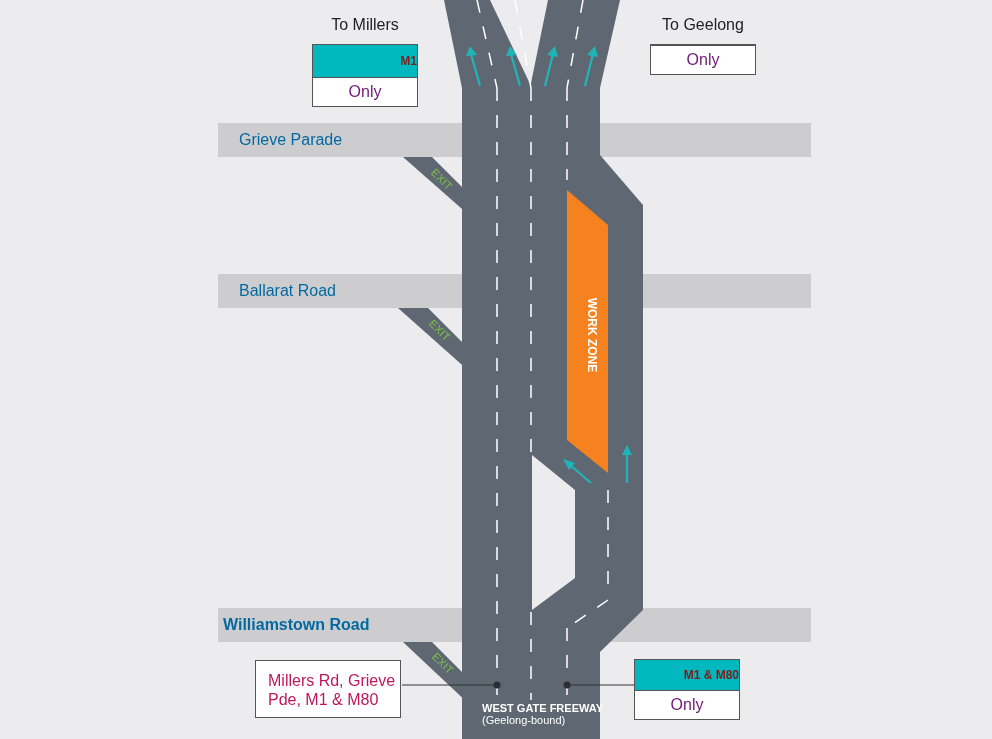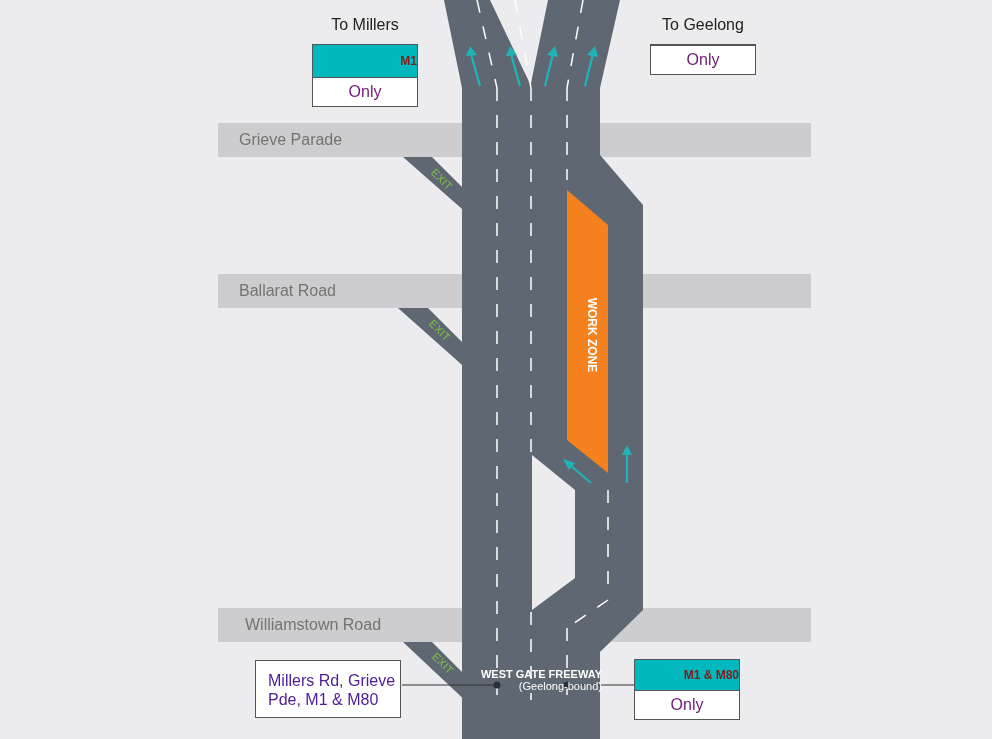--- a/index.html
+++ b/index.html
@@ -1,26 +1,26 @@
 <!DOCTYPE html>
 <html><head>
 <meta charset="utf-8">
 <style>
   html, body { margin:0; padding:0; }
   body { width:992px; height:739px; background:#ececee; position:relative; overflow:hidden;
          font-family:"Liberation Sans", sans-serif; }
   svg.map { position:absolute; left:0; top:0; }
-  .road-label { position:absolute; font-size:16px; color:#737373; }
+  .road-label { position:absolute; font-size:16px; color:#0369a1; }
   .dest-label { position:absolute; font-size:16px; color:#222; text-align:center; width:106px; }
   .sign { position:absolute; width:104px; border:1px solid #555; background:#fff; }
   .sign .top { background:#00b8bd; color:#7f1d1d; font-weight:bold; font-size:12px; text-align:right; height:32px; line-height:32px; }
   .sign .bottom { color:#701a75; font-size:16px; text-align:center; height:28px; line-height:28px; border-top:1px solid #555; }
   .callout { position:absolute; left:255px; top:660px; width:146px; height:58px; border:1px solid #555; background:#fff;
-             font-size:16px; color:#4c1d95; padding:10px 0 0 12px; box-sizing:border-box; line-height:19px; }
-  .freeway-label { position:absolute; left:462px; top:668px; width:140px; text-align:right; color:#fff; font-size:11px; line-height:12px; }
+             font-size:16px; color:#be185d; padding:10px 0 0 12px; box-sizing:border-box; line-height:19px; }
+  .freeway-label { position:absolute; left:462px; top:702px; width:140px; text-align:left; color:#fff; font-size:11px; line-height:12px;padding-left:20px; }
   .freeway-label .name { font-weight:bold; }
 </style>
 </head>
 <body>
 
 <svg class="map" width="992" height="739" viewBox="0 0 992 739">
 
   <rect x="218" y="123" width="593" height="34" fill="#cdcdcf"></rect>
   <rect x="218" y="274" width="593" height="34" fill="#cdcdcf"></rect>
   <rect x="218" y="608" width="593" height="34" fill="#cdcdcf"></rect>
@@ -87,21 +87,21 @@
   <div class="bottom">Only</div>
 </div>
 
 <div class="dest-label" style="left:650px; top:16px;">To Geelong</div>
 <div class="sign" style="left:650px; top:44px;">
   <div class="bottom">Only</div>
 </div>
 
 <div class="road-label" style="left:239px; top:131px;">Grieve Parade</div>
 <div class="road-label" style="left:239px; top:282px;">Ballarat Road</div>
-<div class="road-label" style="left:245px; top:616px;">Williamstown Road</div>
+<div class="road-label" style="left:223px; top:616px;font-weight:bold;">Williamstown Road</div>
 
 <div class="callout">Millers Rd, Grieve Pde, M1 &amp; M80</div>
 
 <div class="sign" style="left:634px; top:659px;">
   <div class="top" style="height:30px; line-height:30px;">M1 &amp; M80</div>
   <div class="bottom">Only</div>
 </div>
 
 <div class="freeway-label">
   <div class="name">WEST GATE FREEWAY</div>

